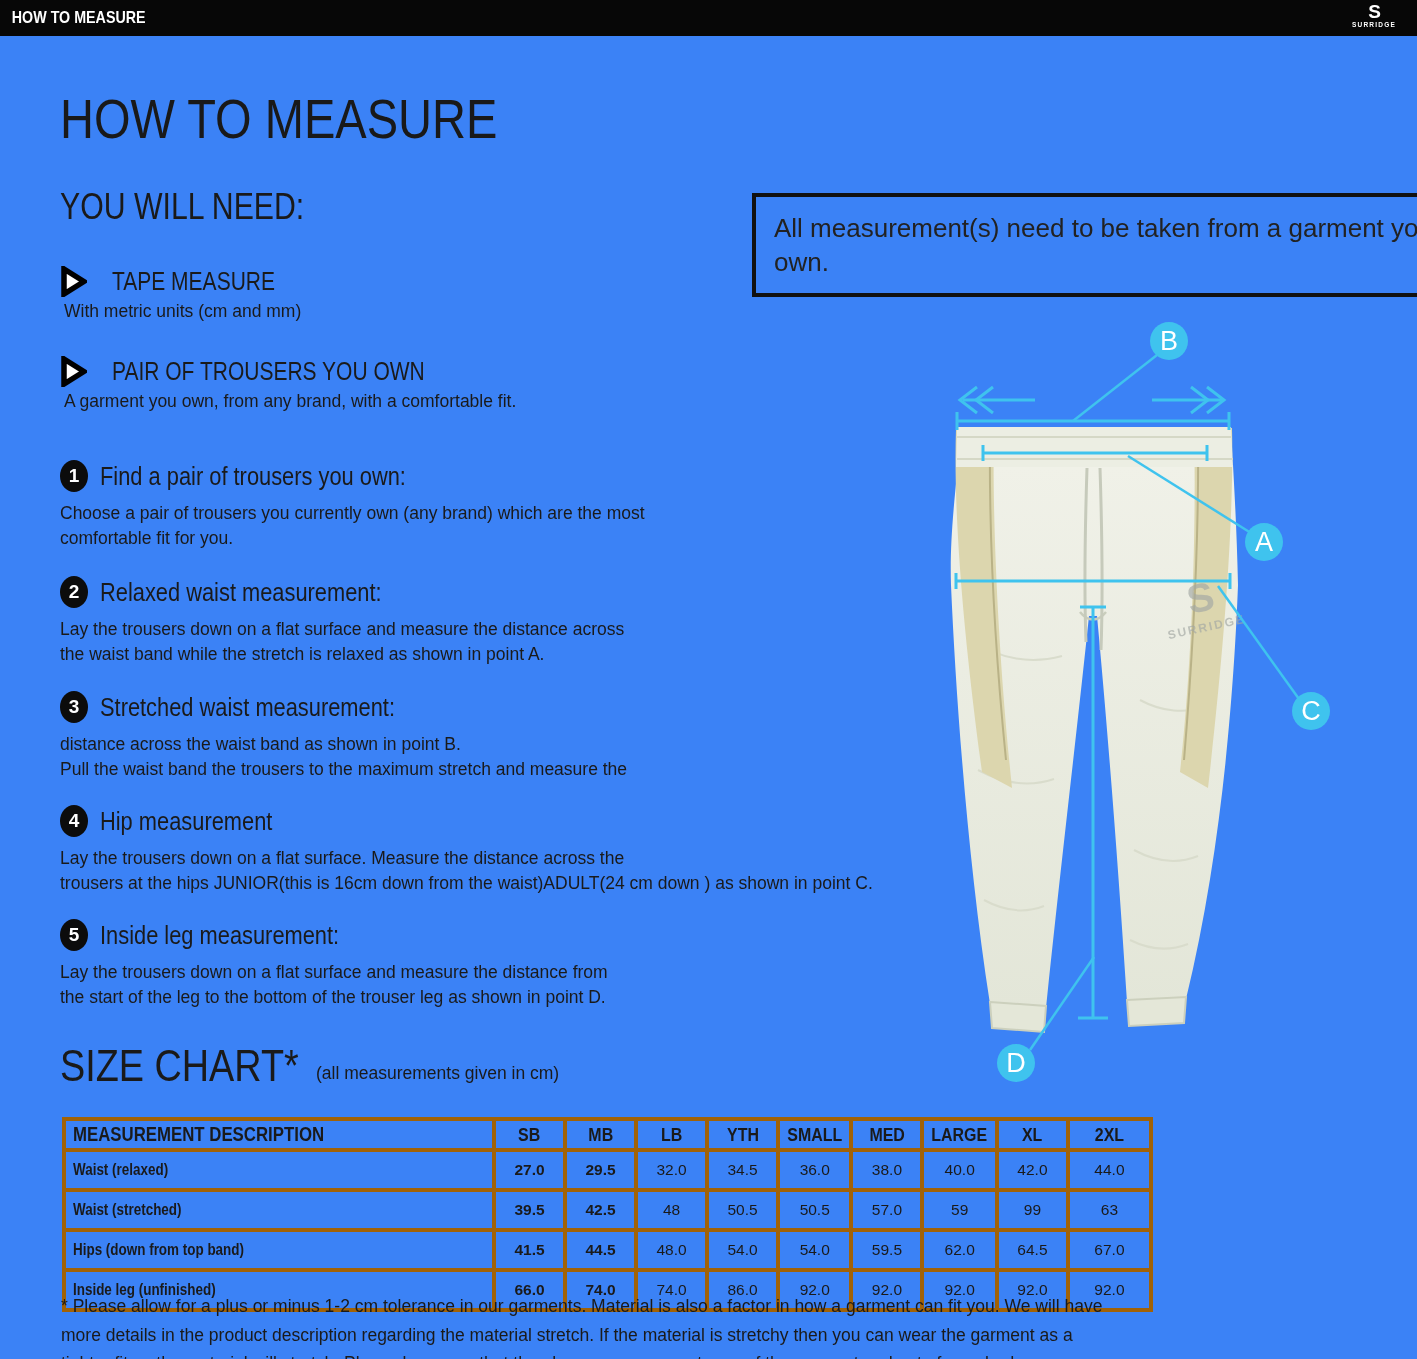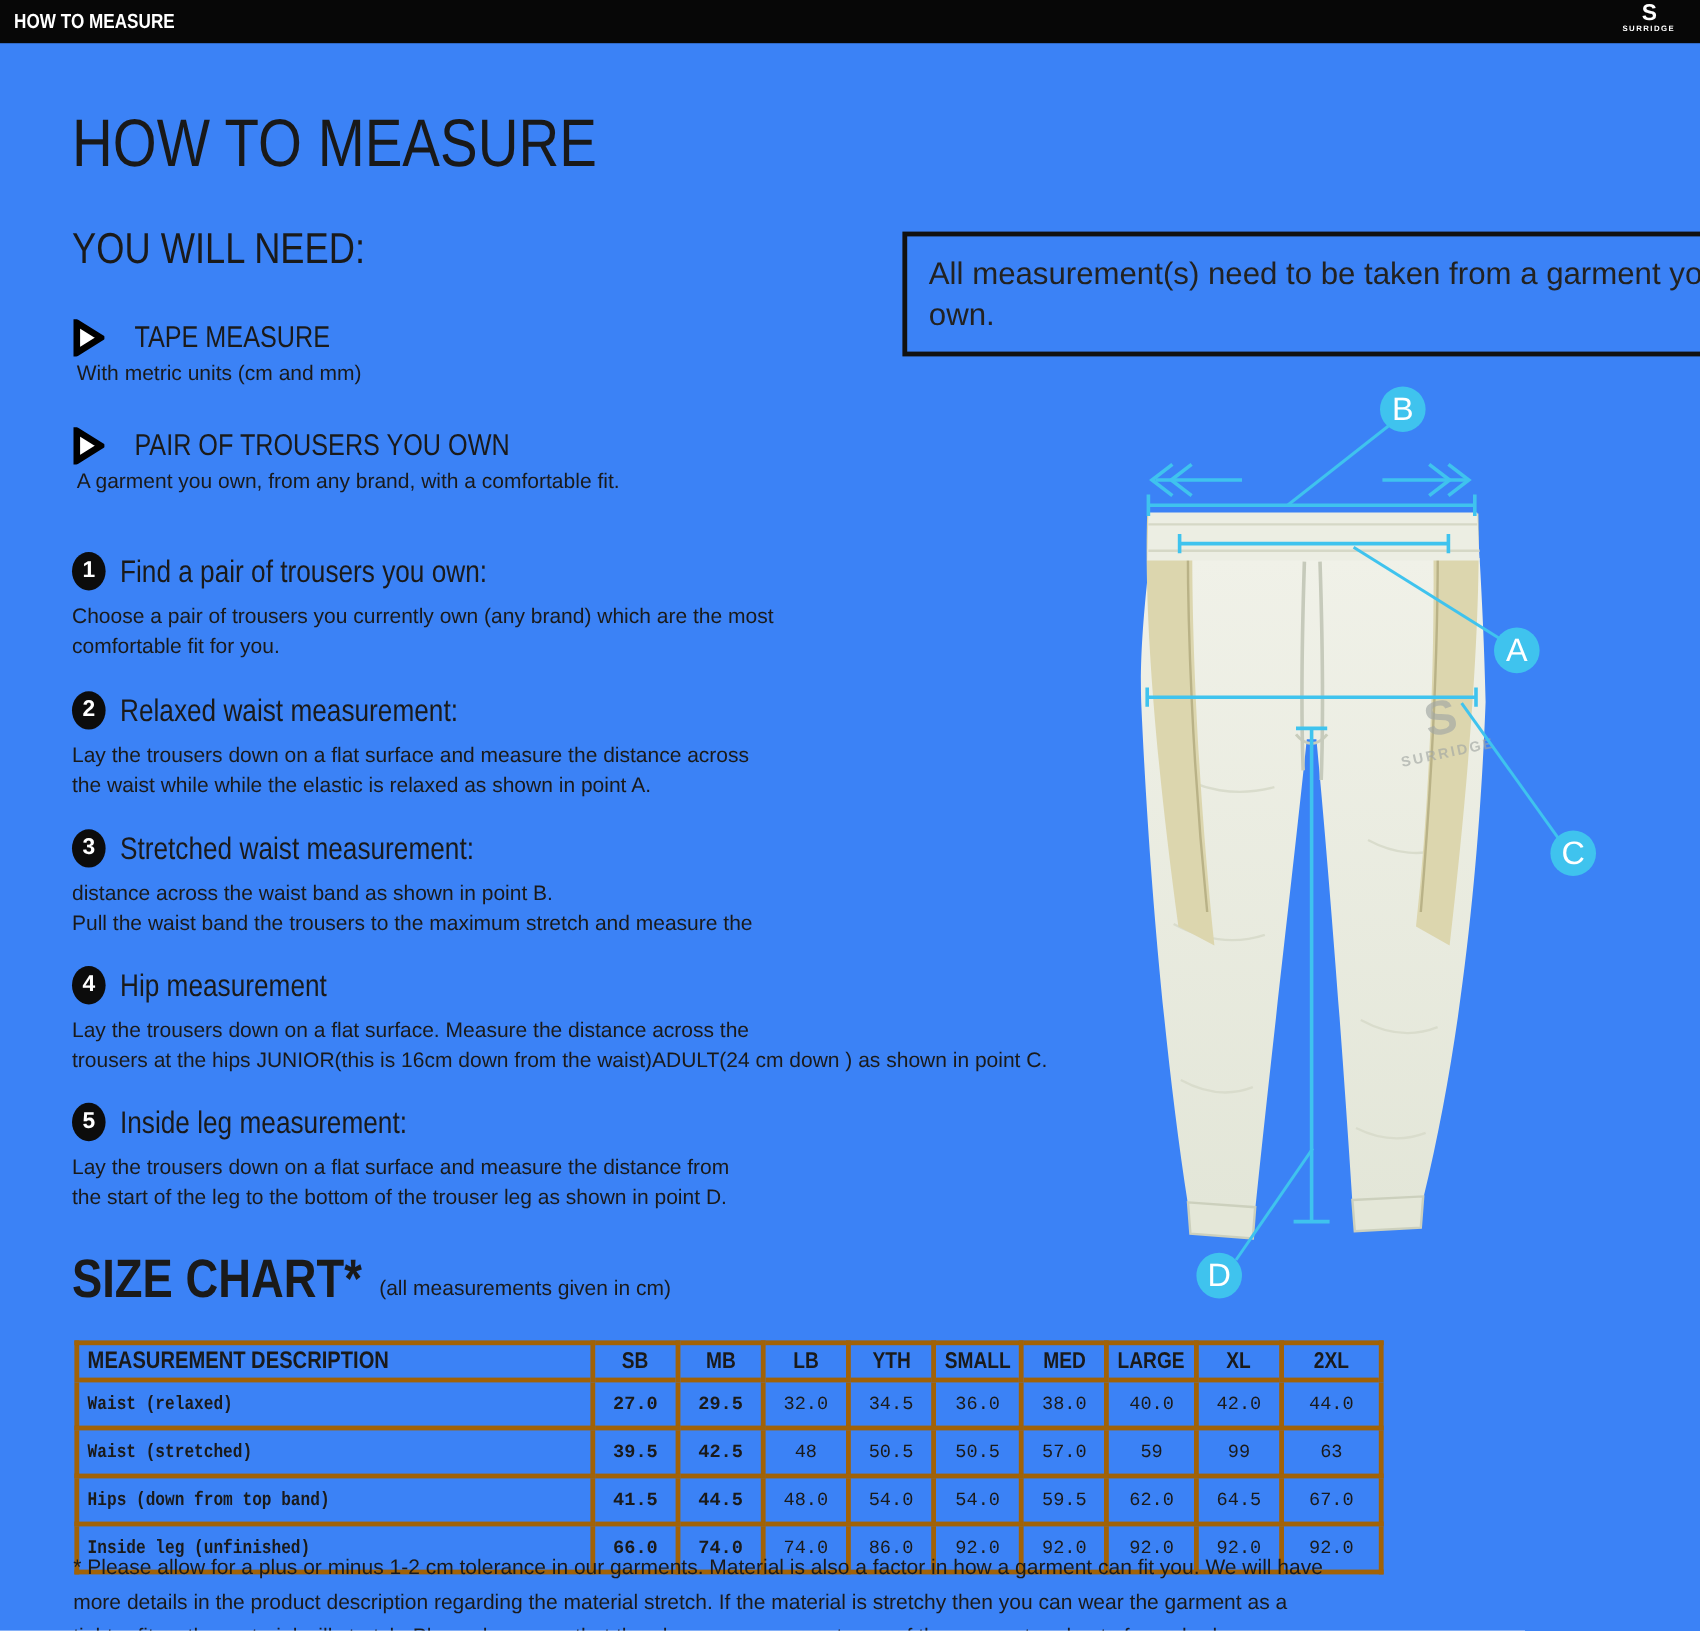--- a/index.html
+++ b/index.html
@@ -32,32 +32,32 @@
   .step-badge { width:28px; height:32px; background:#0c0c0c; border-radius:50%;
                 display:flex; align-items:center; justify-content:center; flex:0 0 auto; }
   .step-num { color:#fff; font-size:19px; font-weight:bold; }
   .step-title { font-size:26px; font-weight:500; }
   .step-body { margin-top:9px; font-size:17.5px; line-height:24.5px; }
 
   .note-box { position:absolute; left:752px; top:193px; width:722px; height:104px;
               border:4px solid #111; padding:14px 18px; }
   .note-text { font-size:26px; line-height:34px; color:#222; }
 
-  .size-chart-title { position:absolute; left:60px; top:1040px; font-size:45px; font-weight:700; }
+  .size-chart-title { position:absolute; left:60px; top:1040px; font-size:45px; font-weight:400; }
   .size-chart-caption { position:absolute; left:316px; top:1063px; font-size:17.5px; }
 
   .size-table { position:absolute; left:62px; top:1117px; border-collapse:collapse;
                 table-layout:fixed; border:3px solid #141414; }
   .size-table th, .size-table td { border:4px solid #a16207; text-align:center; vertical-align:middle;
                  padding:1px 2px; font-size:15.5px; }
   .size-table .hrow th { height:31px; font-size:19px; font-weight:bold; border-bottom:3px solid #141414; }
   .size-table .hrow th.desc { text-align:left; padding-left:7px; font-size:20px; }
   .size-table .mrow td { height:22px; font-size:14px; font-weight:bold; text-align:left; padding-left:7px; }
   .size-table td.rlabel { text-align:left; padding-left:7px; font-weight:bold; font-size:16px; }
-  .size-table tr.drow { height:40px;font-family:Liberation Mono, monospace; }
+  .size-table tr.drow { height:40px; }
   .size-table td.b { font-weight:bold; }
 
   .footnote { position:absolute; left:61px; top:1292px; font-size:17.5px; line-height:28.5px; white-space:nowrap; }
 
   .diagram { position:absolute; left:930px; top:300px; }
   .marker-letter { font-size:27px; fill:#ffffff; font-family:"Liberation Sans", sans-serif; }
   .garment-logo-s { font-size:40px; font-weight:bold; fill:#a3a8a4; opacity:.65; }
   .garment-logo-word { font-size:12px; letter-spacing:2px; fill:#a3a8a4; opacity:.65; font-weight:bold; }
 </style>
 </head>
@@ -112,21 +112,21 @@
 
   <div class="step" style="top:576px;">
     <div class="step-row">
       <span class="step-badge">
           <span class="step-num">2</span>
         </span>
       <span class="step-title cond">Relaxed waist measurement:</span>
     </div>
     <div class="step-body">
       <div>Lay the trousers down on a flat surface and measure the distance across</div>
-      <div>the waist while while the elastic is relaxed as shown in point A.</div>
+      <div>the waist band while the stretch is relaxed as shown in point A.</div>
     </div>
   </div>
 
   <div class="step" style="top:691px;">
     <div class="step-row">
       <span class="step-badge">
           <span class="step-num">3</span>
         </span>
       <span class="step-title cond">Stretched waist measurement:</span>
     </div>

